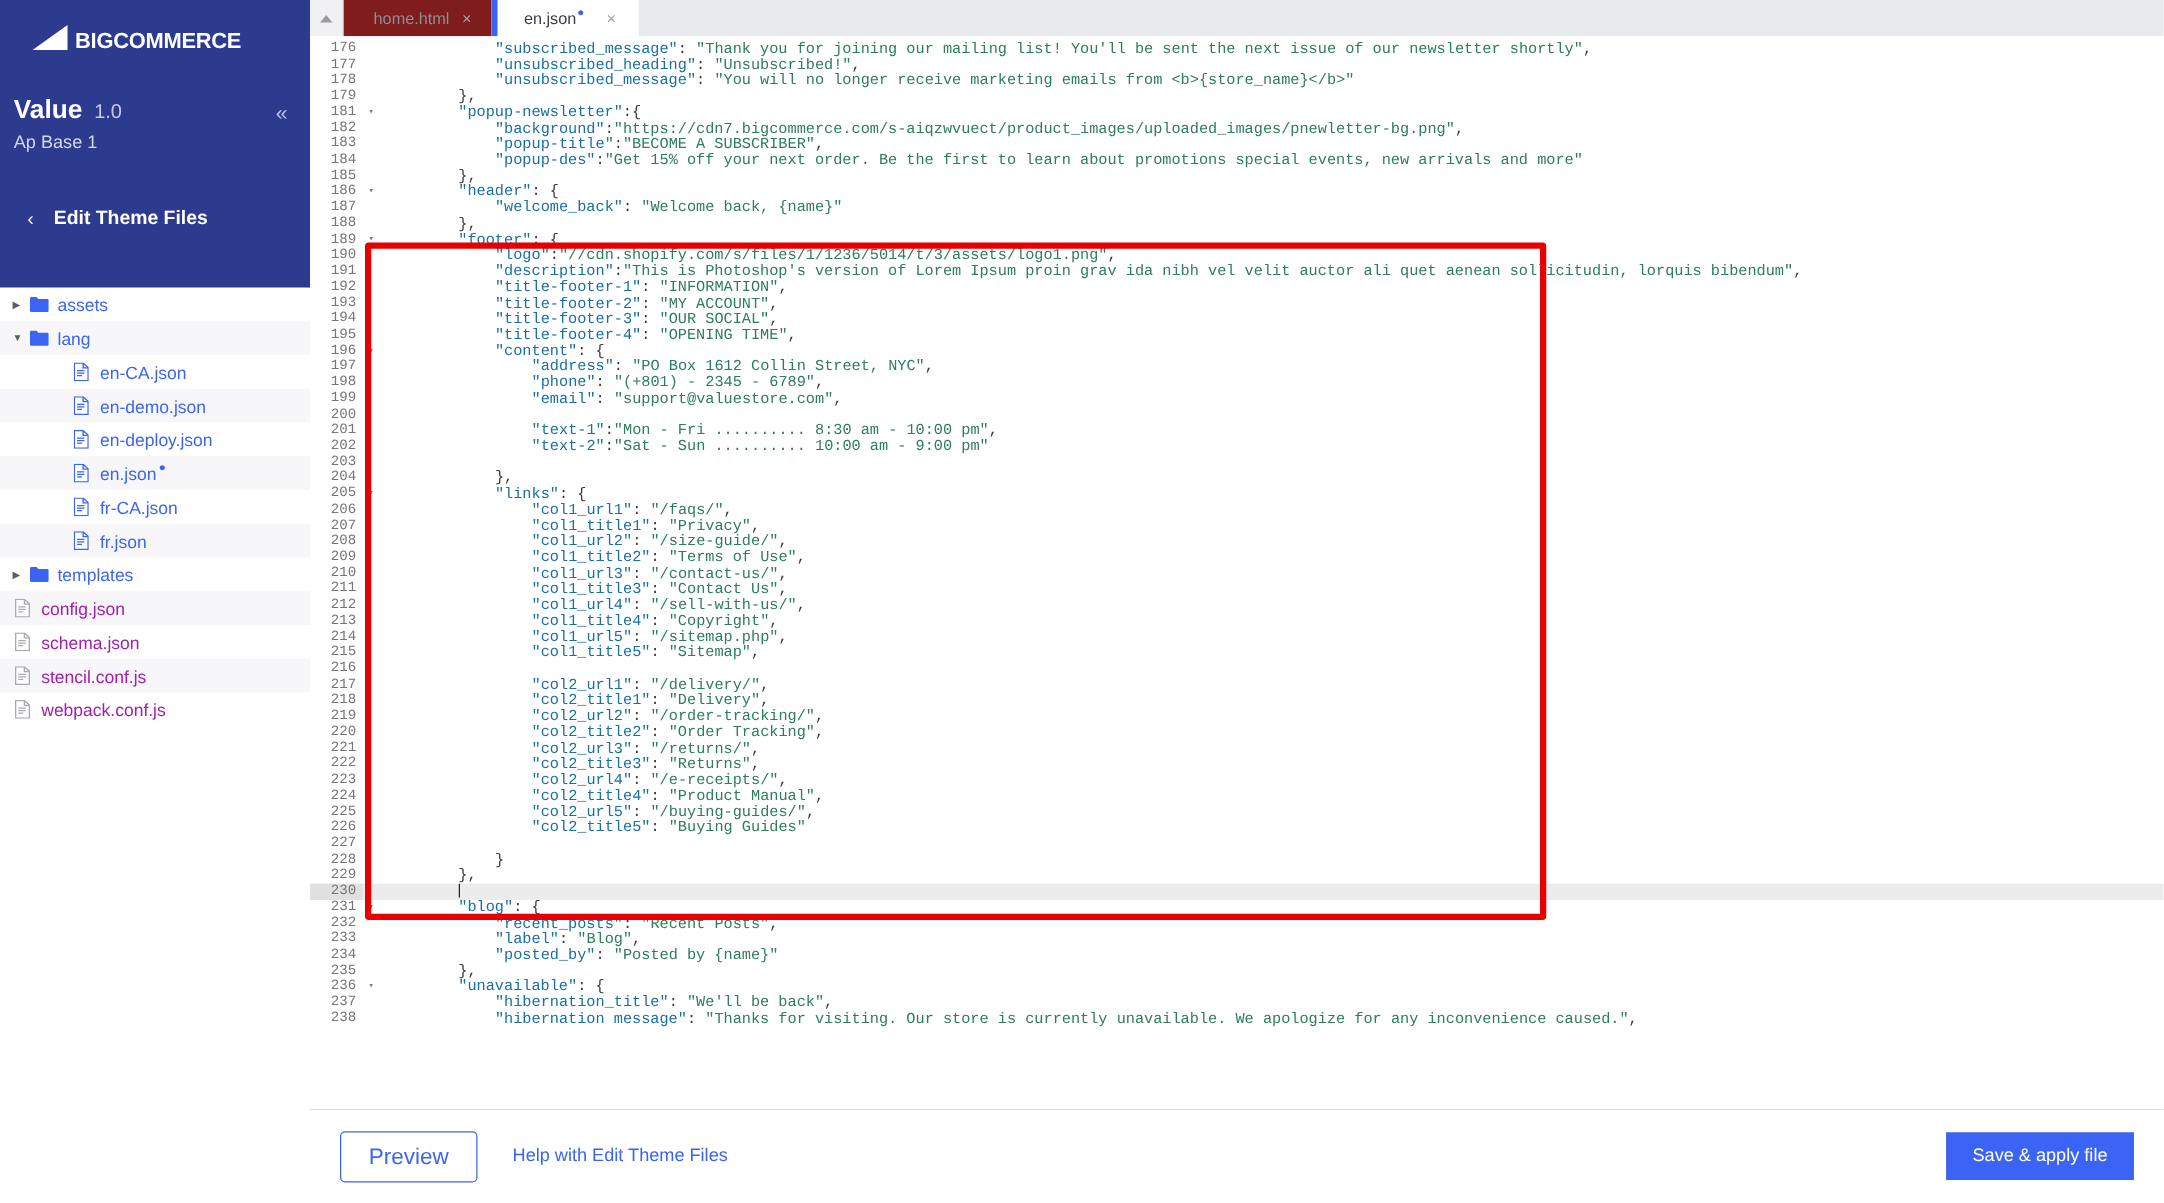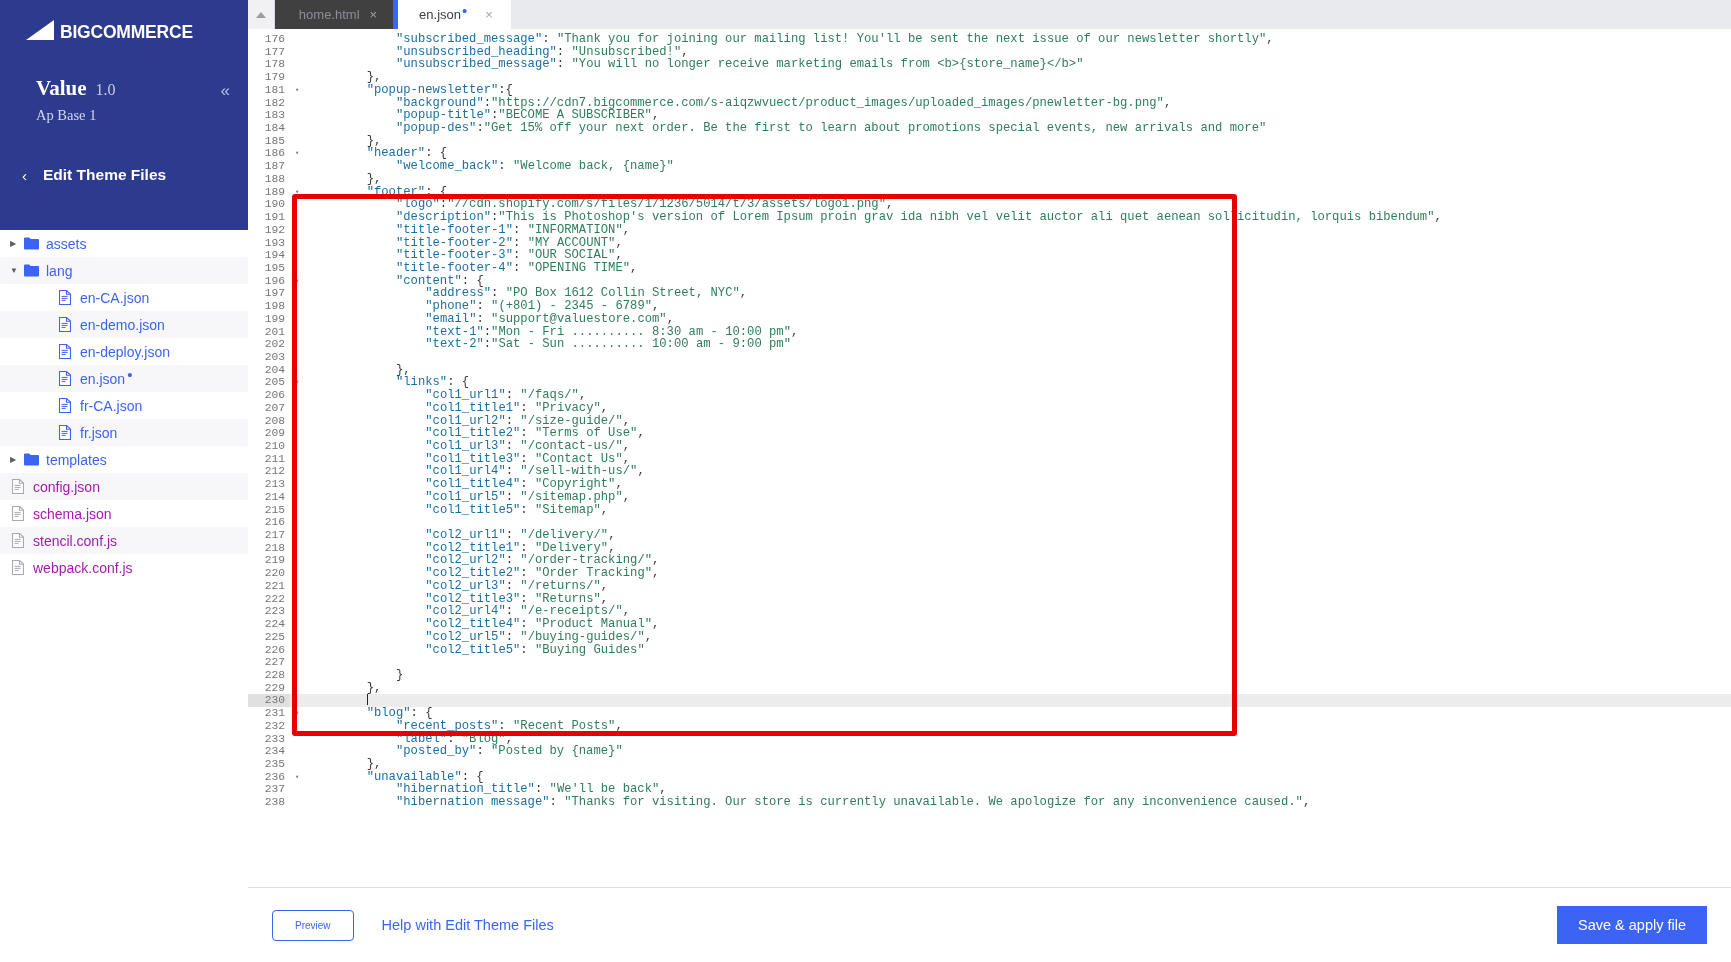--- a/index.html
+++ b/index.html
@@ -31,21 +31,21 @@
   .logo-wrap {
     position: absolute;
     left: 24px; top: 18px;
     display: flex; align-items: center;
   }
   .logo-mark { width: 34px; height: 28px; position: relative; margin-right: 0px; }
   .logo-text {
     font-size: 17.5px; font-weight: bold; letter-spacing: -0.2px;
     color: #fff; line-height: 28px; margin-left: 2px;
   }
-  .theme-block { position: absolute; left: 36px; top: 76px; font-family: Liberation Serif, serif; }
+  .theme-block { position: absolute; left: 11px; top: 76px; }
   .theme-name { font-size: 21px; font-weight: bold; color: #ffffff; display: inline; }
   .theme-ver { font-size: 16px; font-weight: normal; color: #c6cbe8; display: inline; margin-left: 5px; }
   .theme-variant { font-size: 14.5px; color: #d3d7ec; margin-top: 6px; }
   .collapse-btn {
     position: absolute; right: 18px; top: 82px;
     font-size: 17px; color: #b9c0e4; cursor: pointer;
     line-height: 1;
   }
   .edit-row {
     position: absolute; left: 22px; top: 166px;
@@ -94,21 +94,21 @@
     width: 27px; height: 29px; background: #f1f1f3;
     display: flex; align-items: center; justify-content: center;
     border-right: 1px solid #d8d9de; cursor: pointer;
   }
   .tri-up { width: 0;height: 0;border-left: 5px solid transparent;border-right: 5px solid transparent;border-bottom: 6px solid #9a9ca1; }
   .tab {
     height: 29px; display: flex; align-items: center;
     padding: 0 12px 0 20px; font-size: 13px; cursor: pointer;
     position: relative; min-width: 118px; justify-content: center; gap: 18px;
   }
-  .tab.inactive { background: #404040; color: #8b8e96; gap: 10px; }
+  .tab.inactive { background: #7f1d1d; color: #8b8e96; gap: 10px; }
   .tab.active { background: #ffffff; color: #3a3d45; }
   .tab.active::before {
     content: ""; position: absolute; left: 0; top: 0; bottom: 0;
     width: 5px; background: #3c64f4;
   }
   .tab-close { font-size: 13px; color: #a0a3ab; }
   .tab-dot { color: #3c64f4; font-size: 15px; position: relative; top: -4px; margin-left: 1px; }
 
   .editor {
     flex: 1; position: relative; overflow: hidden;
@@ -149,21 +149,21 @@
   
   .footerbar {
     height: 75px; flex: 0 0 75px;
     border-top: 1px solid #dcdde1;
     display: flex; align-items: center;
     padding: 0 24px; background: #fff;
     gap: 22px;
   }
   .btn-outline {
     border: 1px solid #3c64f4; color: #3c64f4; background: #fff;
-    font-size: 10px; padding: 9px 22px; border-radius: 4px; cursor: pointer;
+    font-size: 18px; padding: 9px 22px; border-radius: 4px; cursor: pointer;
     font-family: "Liberation Sans", sans-serif;
   }
   .link-btn {
     color: #3c64f4; font-size: 14.5px; cursor: pointer; background: none;
     border: none; font-family: "Liberation Sans", sans-serif;
   }
   .spacer { flex: 1; }
   .btn-primary {
     background: #3c64f4; color: #fff; border: 1px solid #3c64f4;
     font-size: 14.5px; padding: 10px 20px; border-radius: 0; cursor: pointer;
@@ -473,20 +473,25 @@
             <span class="gut">198</span>
             <span class="foldcol"></span>
             <span class="code"><span class="p"> </span><span class="p"> </span><span class="p"> </span><span class="p"> </span><span class="p"> </span><span class="p"> </span><span class="p"> </span><span class="p"> </span><span class="p"> </span><span class="p"> </span><span class="p"> </span><span class="p"> </span><span class="p"> </span><span class="p"> </span><span class="p"> </span><span class="p"> </span><span class="k">"phone"</span><span class="p">:</span><span class="p"> </span><span class="s">"(+801) - 2345 - 6789"</span><span class="p">,</span></span>
           </div>
           <div class="crow">
             <span class="gut">199</span>
             <span class="foldcol"></span>
             <span class="code"><span class="p"> </span><span class="p"> </span><span class="p"> </span><span class="p"> </span><span class="p"> </span><span class="p"> </span><span class="p"> </span><span class="p"> </span><span class="p"> </span><span class="p"> </span><span class="p"> </span><span class="p"> </span><span class="p"> </span><span class="p"> </span><span class="p"> </span><span class="p"> </span><span class="k">"email"</span><span class="p">:</span><span class="p"> </span><span class="s">"support@valuestore.com"</span><span class="p">,</span></span>
           </div>
           <div class="crow">
+            <span class="gut">200</span>
+            <span class="foldcol"></span>
+            <span class="code"></span>
+          </div>
+          <div class="crow">
             <span class="gut">201</span>
             <span class="foldcol"></span>
             <span class="code"><span class="p"> </span><span class="p"> </span><span class="p"> </span><span class="p"> </span><span class="p"> </span><span class="p"> </span><span class="p"> </span><span class="p"> </span><span class="p"> </span><span class="p"> </span><span class="p"> </span><span class="p"> </span><span class="p"> </span><span class="p"> </span><span class="p"> </span><span class="p"> </span><span class="k">"text-1"</span><span class="p">:</span><span class="s">"Mon - Fri .......... 8:30 am - 10:00 pm"</span><span class="p">,</span></span>
           </div>
           <div class="crow">
             <span class="gut">202</span>
             <span class="foldcol"></span>
             <span class="code"><span class="p"> </span><span class="p"> </span><span class="p"> </span><span class="p"> </span><span class="p"> </span><span class="p"> </span><span class="p"> </span><span class="p"> </span><span class="p"> </span><span class="p"> </span><span class="p"> </span><span class="p"> </span><span class="p"> </span><span class="p"> </span><span class="p"> </span><span class="p"> </span><span class="k">"text-2"</span><span class="p">:</span><span class="s">"Sat - Sun .......... 10:00 am - 9:00 pm"</span></span>
           </div>
           <div class="crow">

